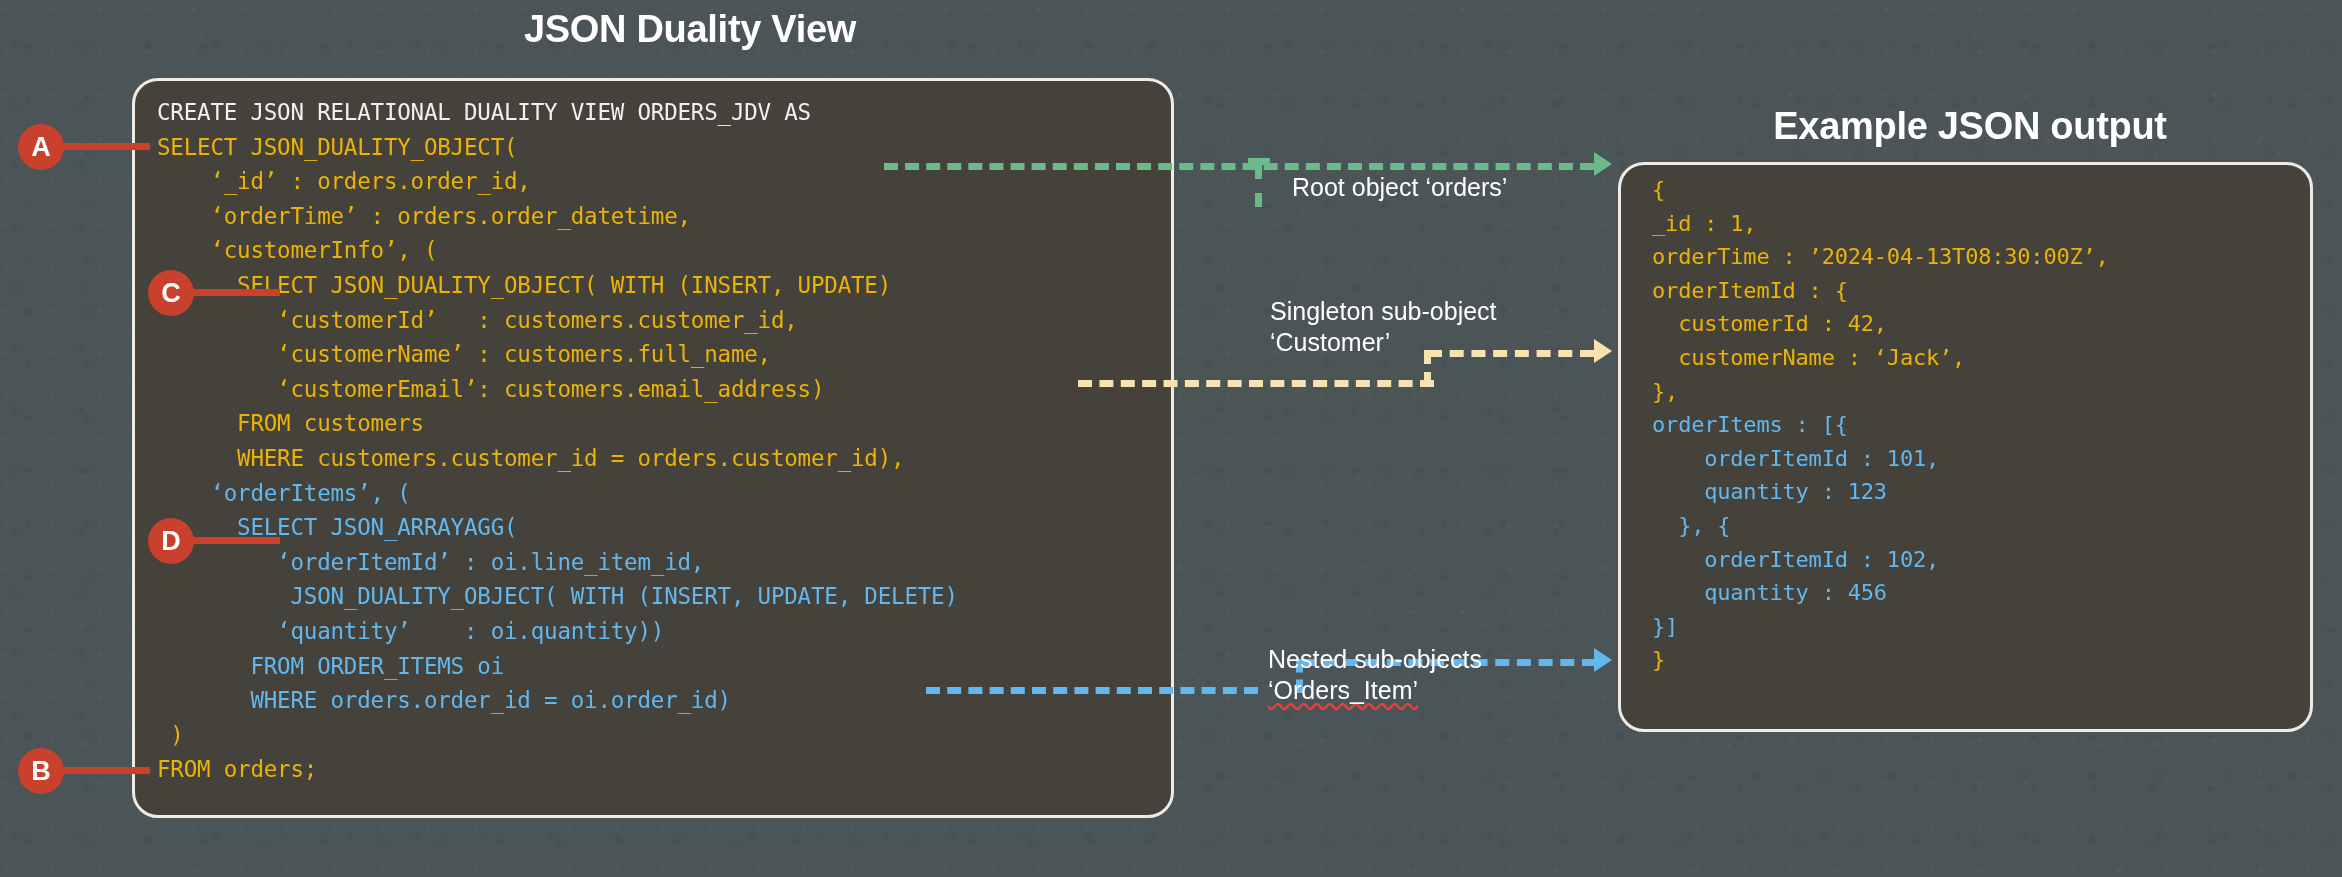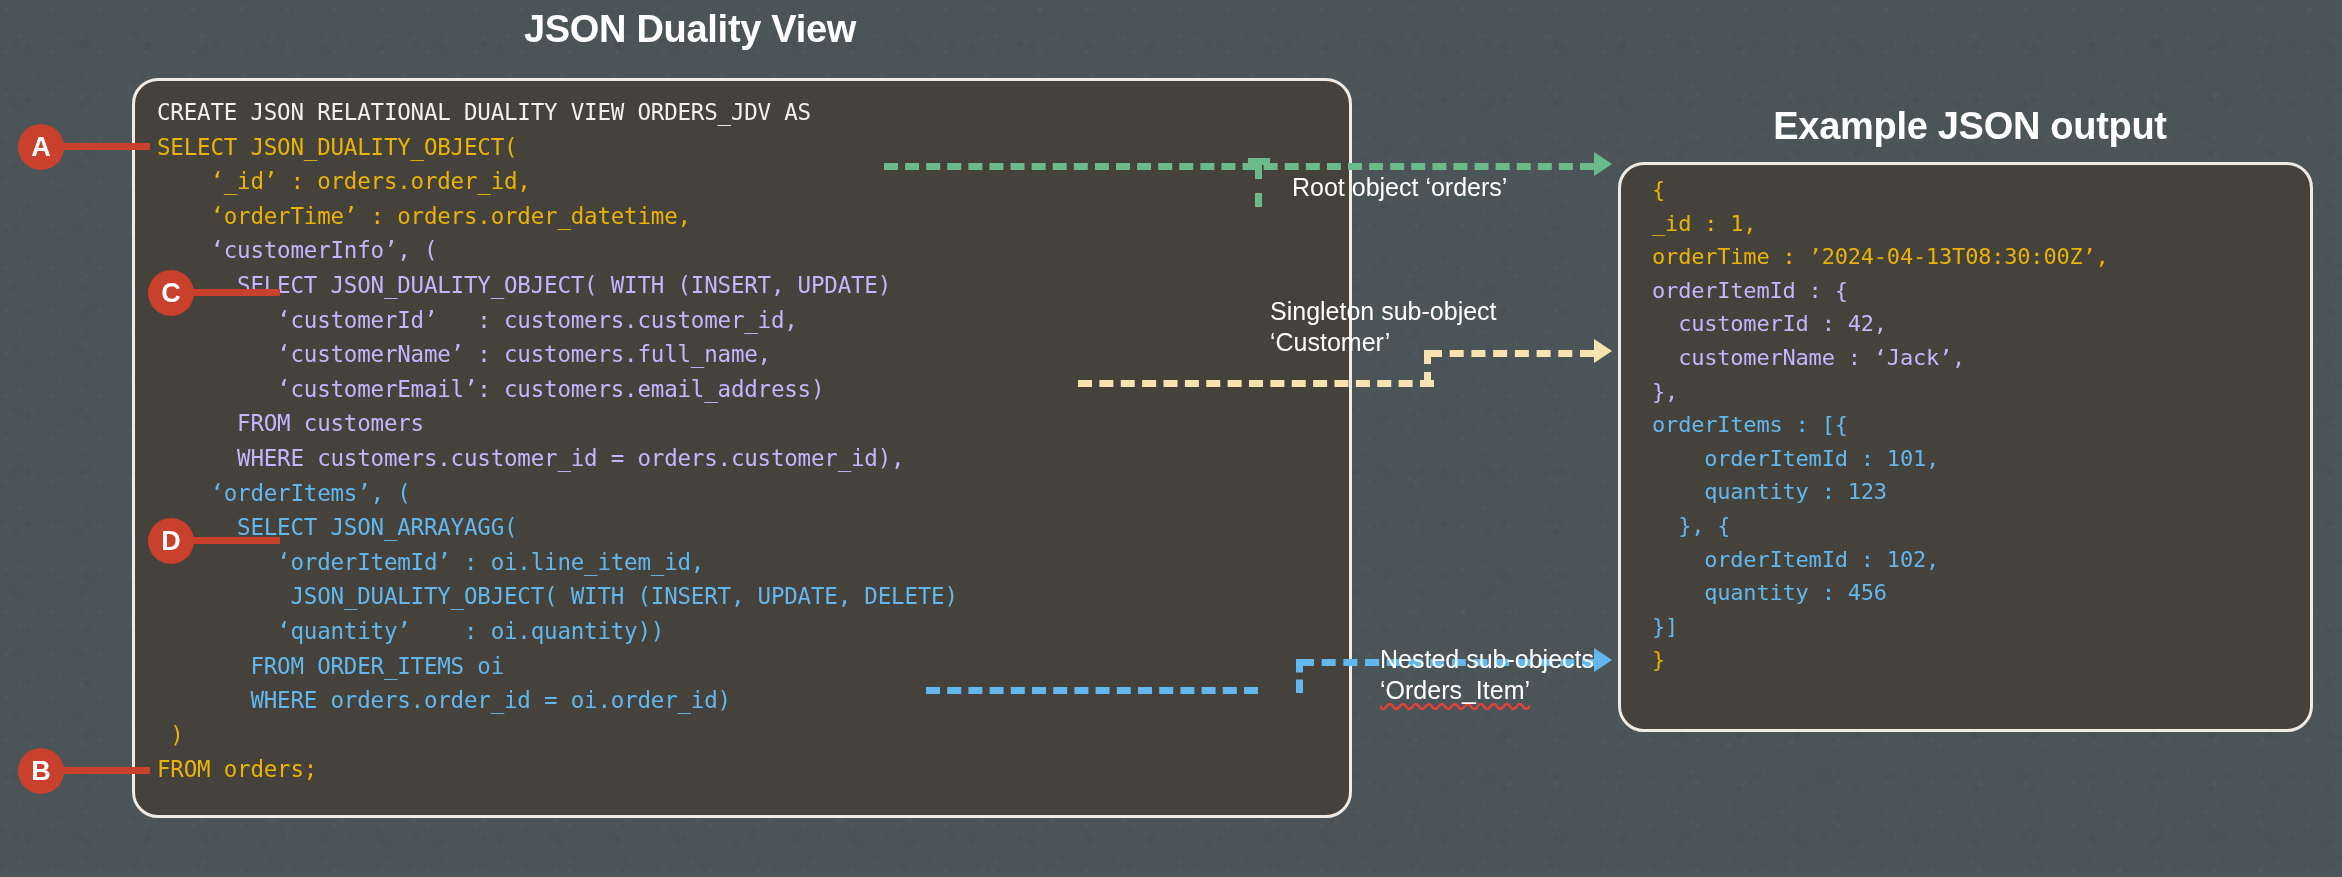--- a/index.html
+++ b/index.html
@@ -39,37 +39,37 @@
   #title-right { left: 1640px; top: 105px; width: 660px; }
 
   
   .code-panel {
     position: absolute;
     background: #45413b;
     border: 3px solid #efeae2;
     border-radius: 26px;
     box-sizing: border-box;
   }
-  #sql-panel  { left: 132px;  top: 78px;  width: 1220px; height: 740px; }
+  #sql-panel  { left: 132px;  top: 78px;  width: 1042px; height: 740px; }
   #json-panel { left: 1618px; top: 162px; width: 695px;  height: 570px; }
 
   .code {
     position: absolute;
     font-family: "DejaVu Sans Mono", monospace;
     font-size: 22.5px;
     line-height: 34.6px;
     white-space: pre;
     letter-spacing: -0.2px;
   }
   #sql-code  { left: 22px; top: 14px; }
   #json-code { left: 18px; top: 8px;  font-size: 22px; line-height: 33.6px; }
 
   .c-white  { color: #f2f0ec; }
   .c-green  { color: #eab308; }
-  .c-yellow { color: #c4b5fd; }
+  .c-yellow { color: #eab308; }
   .c-blue   { color: #62b8ee; }
 
   
   .badge {
     position: absolute;
     width: 46px; height: 46px;
     border-radius: 50%;
     background: #c9402c;
     color: #ffffff;
     font-family: "Liberation Sans", sans-serif;
@@ -100,21 +100,21 @@
     position: absolute;
     color: #ffffff;
     font-family: "Liberation Sans", sans-serif;
     font-size: 25px;
     line-height: 31px;
     white-space: pre-line;
     z-index: 4;
   }
   #callout-root-label      { left: 1292px; top: 172px; }
   #callout-singleton-label { left: 1270px; top: 296px; }
-  #callout-nested-label    { left: 1380px; top: 644px; }
+  #callout-nested-label    { left: 1268px; top: 644px; }
 
   .squiggle {
     text-decoration: underline wavy #e8403a;
     text-decoration-skip-ink: none;
     text-underline-offset: 3px;
   }
 
   
   .dash-h {
     position: absolute;

